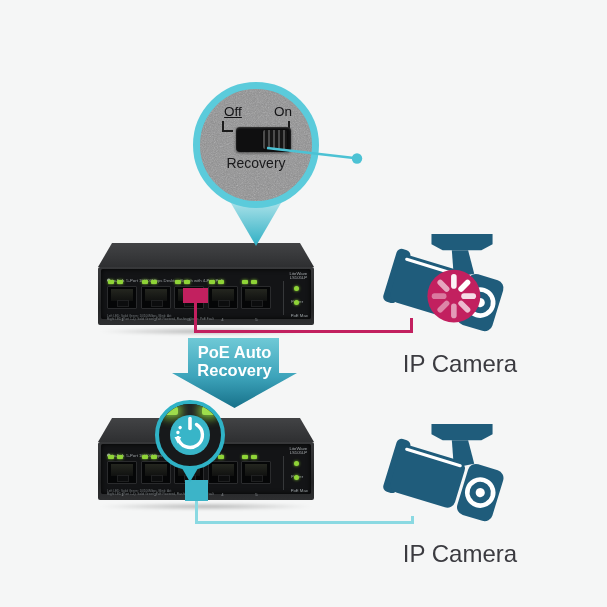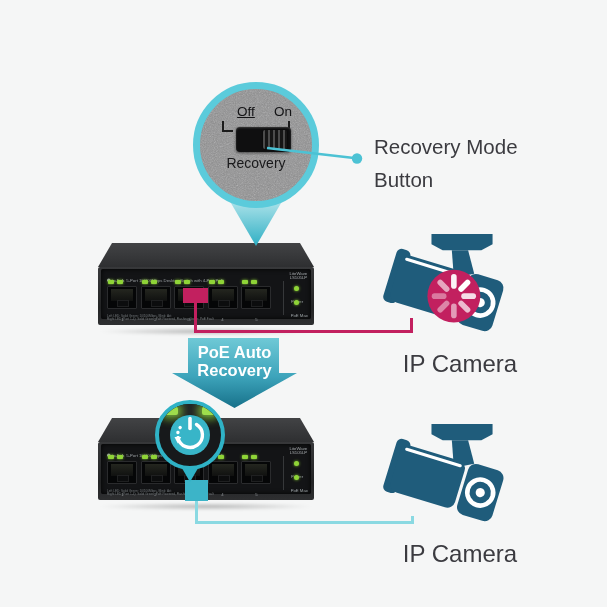--- a/index.html
+++ b/index.html
@@ -93,21 +93,21 @@
     clip-path:polygon(0 0,100% 0,50% 100%);
   }
   .magnifier {
     left:193px; top:82px; width:126px; height:126px; z-index:5;
     border:7px solid #5bcbdb; border-radius:50%;
     background:#8f8f90; overflow:hidden;
   }
   .magnifier svg.noise { left:0; top:0; }
   .mag-off, .mag-on { top:15px; width:34px; text-align:center;
     font-size:13.5px; font-weight:500; color:#141416; }
-  .mag-off { left:29px;text-decoration:underline; } .mag-on { left:66px; }
+  .mag-off { left:16px;text-decoration:underline; } .mag-on { left:66px; }
   .bkl { left:22px; top:32px; width:11px; height:11px;
     border-left:2px solid #1c1c1c; border-bottom:2px solid #1c1c1c; }
   .bkr { left:79px; top:32px; width:11px; height:11px;
     border-right:2px solid #1c1c1c; border-bottom:2px solid #1c1c1c; }
   .slide { left:36px; top:38px; width:55px; height:25px; background:#0f0f10; border-radius:4px;
     box-shadow:inset 0 1px 2px rgba(255,255,255,.18), 0 1px 3px rgba(0,0,0,.55); }
   .knob { right:4px; top:3px; width:24px; height:19px; border-radius:2px;
     background:repeating-linear-gradient(90deg,#4c4c4c 0 2px,#161616 2px 5px);
     box-shadow:0 0 2px #000; }
   .mcap { left:0; right:0; top:66px; text-align:center;
@@ -346,24 +346,20 @@
     </div>
     <div class="mcap">
       <div>Recovery</div>
     </div>
   </div>
 
   <svg class="pointer" width="607" height="607">
     <line x1="267" y1="148" x2="354" y2="158" stroke="#4cc2d4" stroke-width="2.4"></line>
     <circle cx="357" cy="158.5" r="5.2" fill="#4cc2d4"></circle>
   </svg>
-  <div class="callout-text">
-    <div>Recovery Mode</div>
-    <div>Button</div>
-  </div>
 
   <div class="arrow">
     <div class="arrow-text">
       <div>PoE Auto</div>
       <div>Recovery</div>
     </div>
   </div>
 
   <div class="restart-tail"></div>
   <div class="restart">

